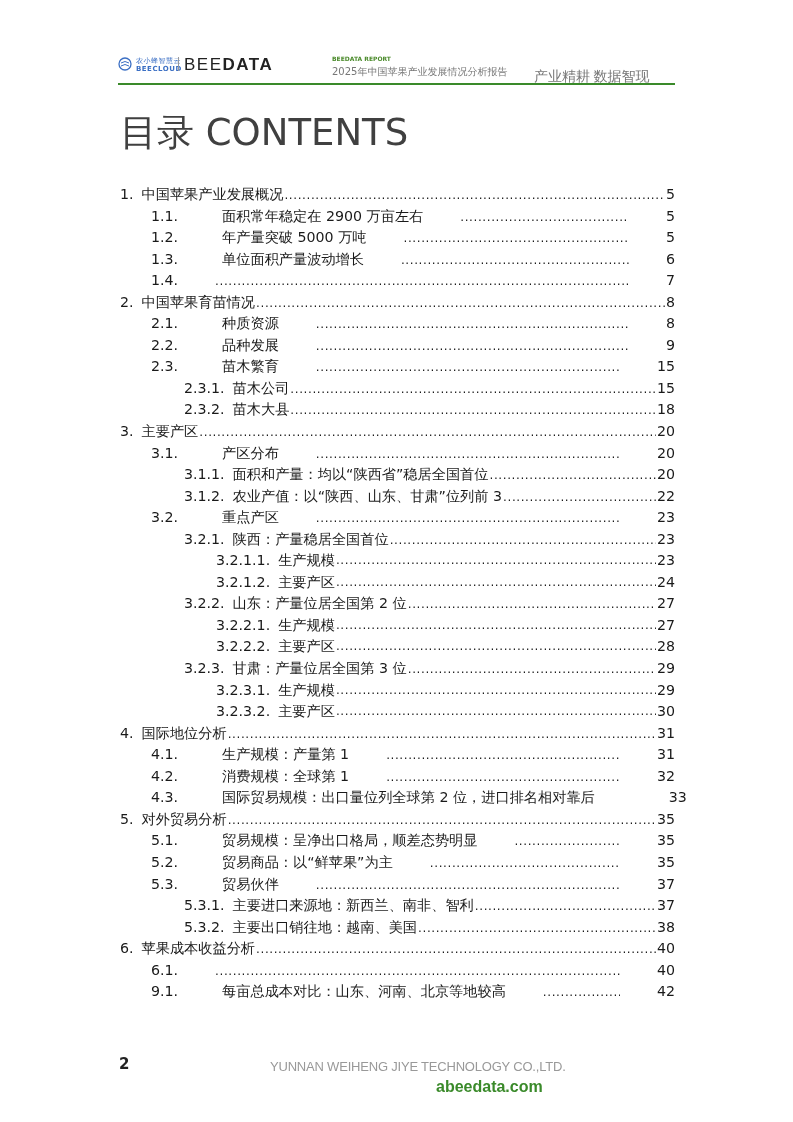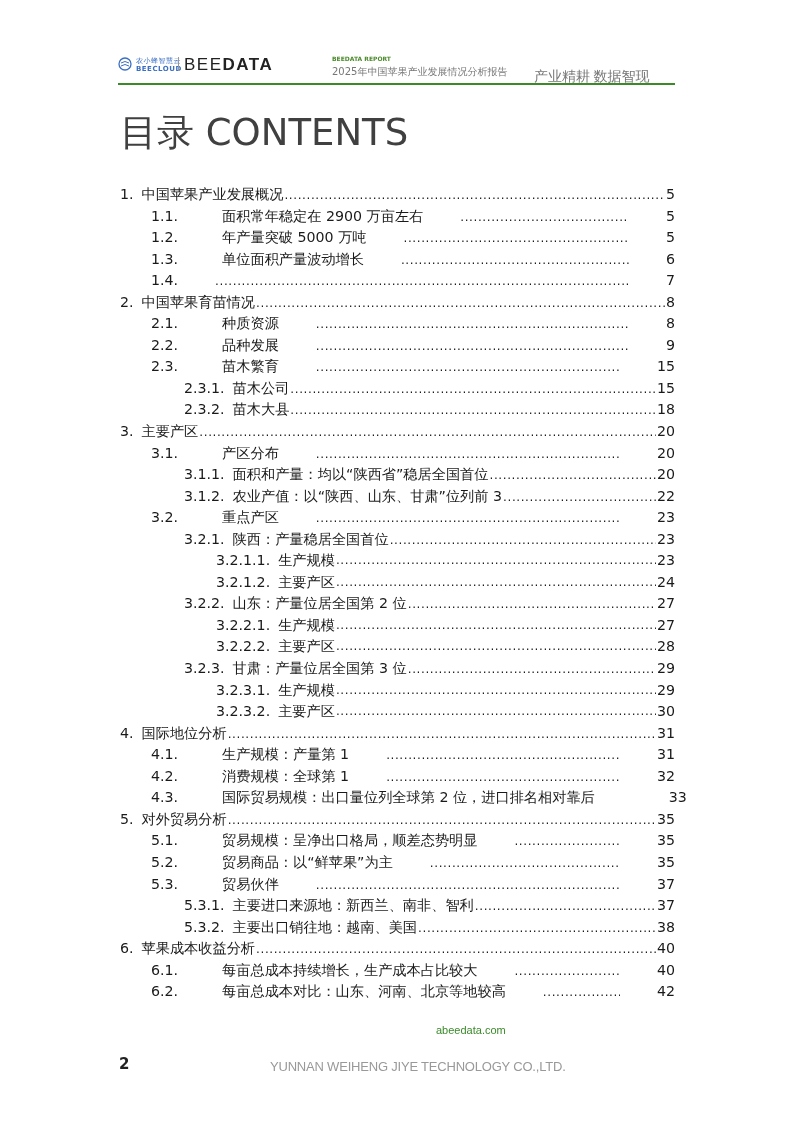--- a/index.html
+++ b/index.html
@@ -25,21 +25,21 @@
   .toc-row .label { white-space:nowrap; padding-left:8px; }
   .toc-row .dots { flex:1; overflow:hidden; white-space:nowrap; color:#1a1a1a; margin:0 1px; letter-spacing:0.6px; font-size:12px; }
   .toc-row .page { white-space:nowrap; }
   .lv1 { padding-left:0; }
   .lv2 { padding-left:31px;gap:36px; }
   .lv3 { padding-left:64px; }
   .lv4 { padding-left:96px;align-items:center; }
 
   .footer-page { position:absolute; left:119px; top:1055px; font-size:15px; font-weight:bold; color:#222; }
   .footer-company { position:absolute; left:270px; top:1059px; font-size:13px; color:#999; letter-spacing:-0.2px; font-family:"Liberation Sans", sans-serif; }
-  .footer-site { position:absolute; left:436px; top:1024px; font-size:11px; font-weight:normal; color:#3a8a2a; font-family:"Liberation Sans", sans-serif; }
+  .footer-site { position:absolute; left:436px; top:1078px; font-size:16px; font-weight:bold; color:#3a8a2a; font-family:"Liberation Sans", sans-serif; }
 </style>
 </head>
 <body>
 
 <div class="header">
   <svg class="logo-icon" viewBox="0 0 14 14">
     <circle cx="7" cy="7" r="6" fill="none" stroke="#3b6fc4" stroke-width="1.3"></circle>
     <path d="M3 6 Q7 3 11 6 M3 9 Q7 6 11 9" fill="none" stroke="#3b6fc4" stroke-width="1"></path>
   </svg>
   <span class="logo-cn">农小蜂智慧云</span>
@@ -265,26 +265,25 @@
       <span class="page">38</span>
     </div>
     <div class="toc-row lv1">
       <span class="num">6.</span>
       <span class="label">苹果成本收益分析</span>
       <span class="dots">........................................................................................................................................................................................................</span>
       <span class="page">40</span>
     </div>
     <div class="toc-row lv2">
       <span class="num">6.1.</span>
-      <span class="label">每亩总成本持续增长，生产成本占比较大</span>
       <span class="dots">........................................................................................................................................................................................................</span>
       <span class="page">40</span>
     </div>
     <div class="toc-row lv2">
-      <span class="num">6.2.</span>
+      <span class="num">9.1.</span>
       <span class="label">每亩总成本对比：山东、河南、北京等地较高</span>
       <span class="dots">........................................................................................................................................................................................................</span>
       <span class="page">42</span>
     </div>
   </div>
 
 <div class="footer-page">2</div>
 <div class="footer-company">YUNNAN WEIHENG JIYE TECHNOLOGY CO.,LTD.</div>
 <div class="footer-site">abeedata.com</div>
 

